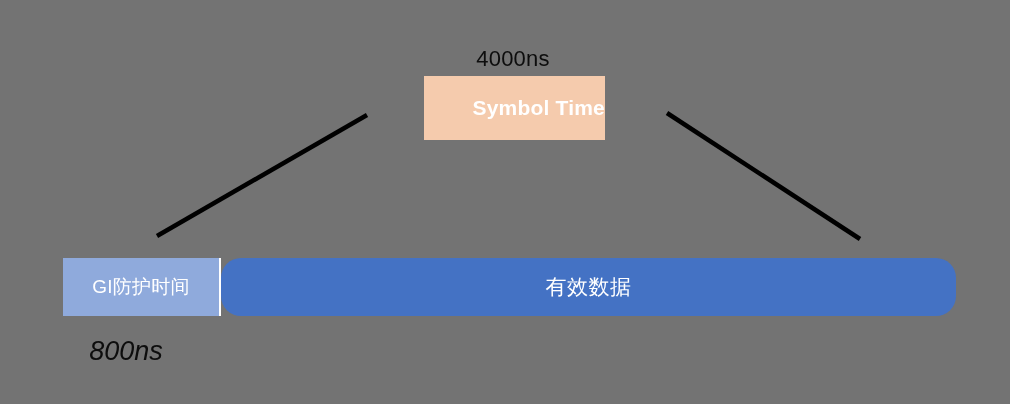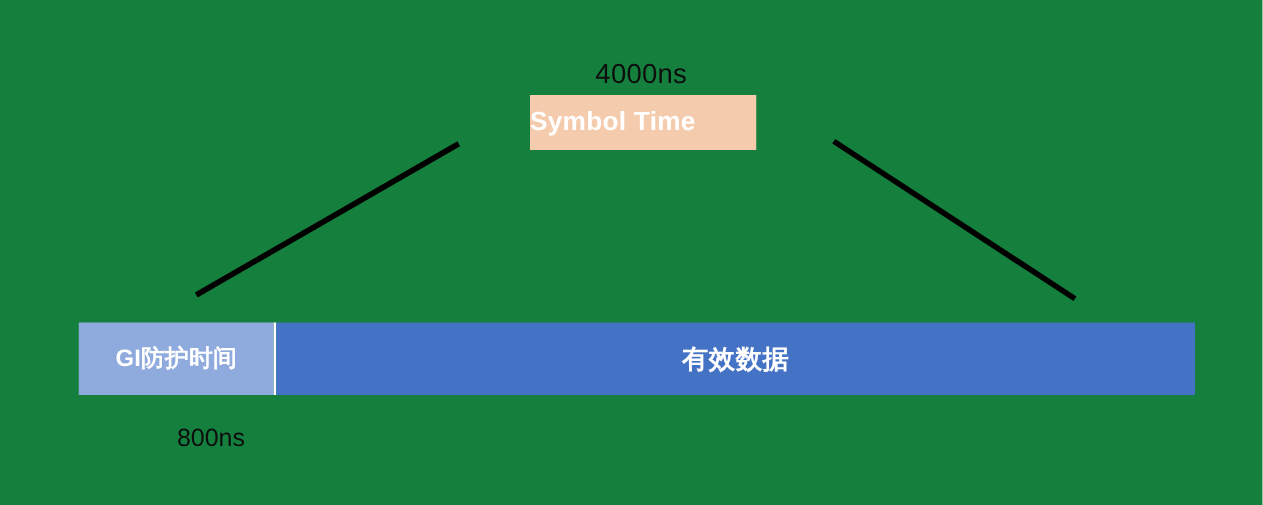--- a/index.html
+++ b/index.html
@@ -7,21 +7,21 @@
     padding: 0;
     background: #ffffff;
   }
   body {
     font-family: "Liberation Sans", sans-serif;
   }
   #canvas {
     position: relative;
     width: 1010px;
     height: 404px;
-    background: #15803d;
+    background: #737373;
     overflow: hidden;
   }
 
   
   .top-duration {
     position: absolute;
     left: 413px;
     top: 45px;
     width: 200px;
     text-align: center;
@@ -31,25 +31,25 @@
     letter-spacing: 0.2px;
     white-space: nowrap;
   }
 
   
   .symbol-box {
     position: absolute;
     left: 424px;
     top: 76px;
     width: 181px;
-    height: 44px;
+    height: 64px;
     background: #f5cbad;
     display: flex;
     align-items: center;
-    justify-content: flex-start;
+    justify-content: flex-end;
   }
   .symbol-box-label {
     font-size: 21px;
     font-weight: bold;
     color: #ffffff;
     letter-spacing: 0.2px;
     white-space: nowrap;
   }
 
   
@@ -82,41 +82,43 @@
     width: 156px;
     background: #8faadc;
   }
   .seg-gap {
     width: 2px;
     background: #ffffff;
   }
   .seg-data {
     width: 735px;
     background: #4472c4;
+    border-radius: 20px;
   }
   .seg-label {
     font-size: 21px;
-    font-weight: bold;
+    font-weight: normal;
     color: #ffffff;
     white-space: nowrap;
     letter-spacing: 0.5px;
   }
   .seg-gi .seg-label {
     font-size: 19px;
     letter-spacing: 0.2px;
   }
 
   
   .bottom-label {
     position: absolute;
-    font-size: 20px;
+    font-size: 27px;
     line-height: 26px;
     color: #0d0d0d;
     white-space: nowrap;
-    text-align: right;
+    text-align: center;
+    font-style: italic;
   }
   .bottom-gi {
     left: 56px;
     top: 338px;
     width: 140px;
   }
   .bottom-data {
     left: 517px;
     top: 332px;
     width: 160px;

